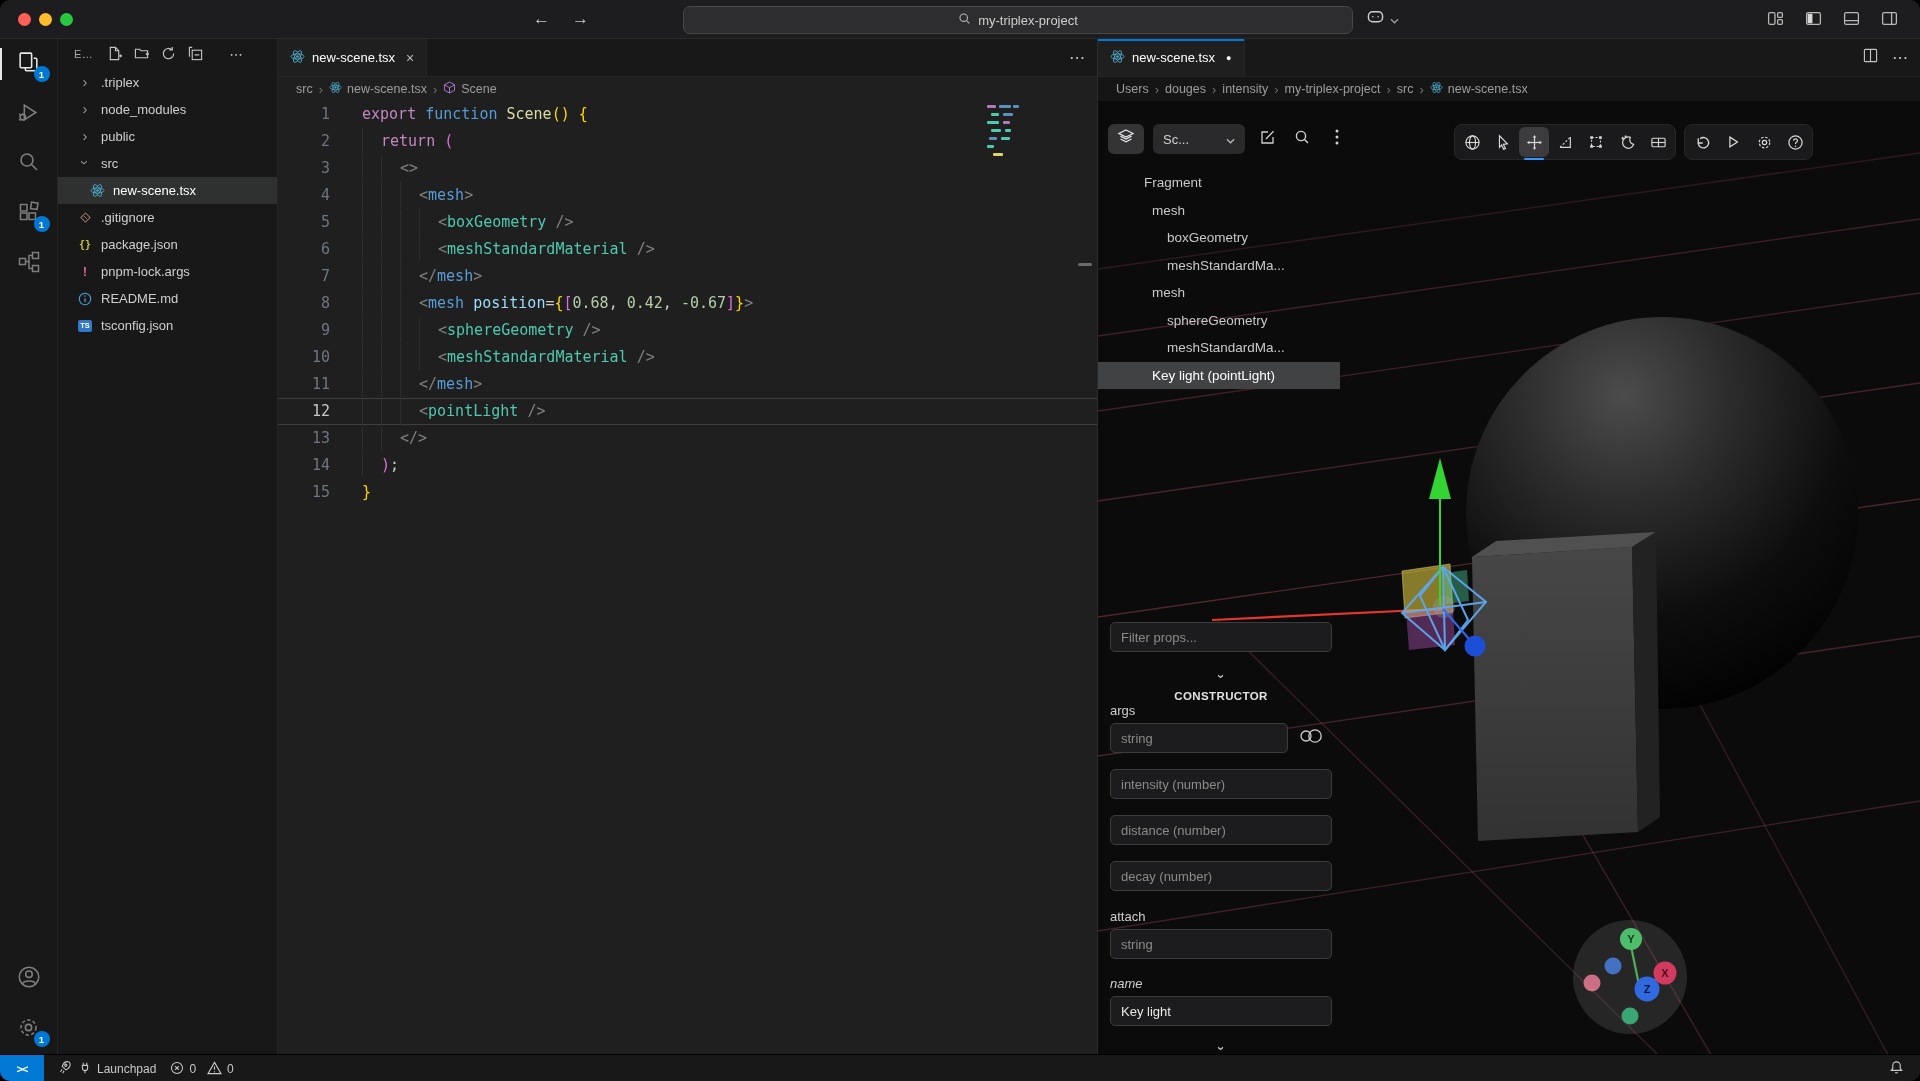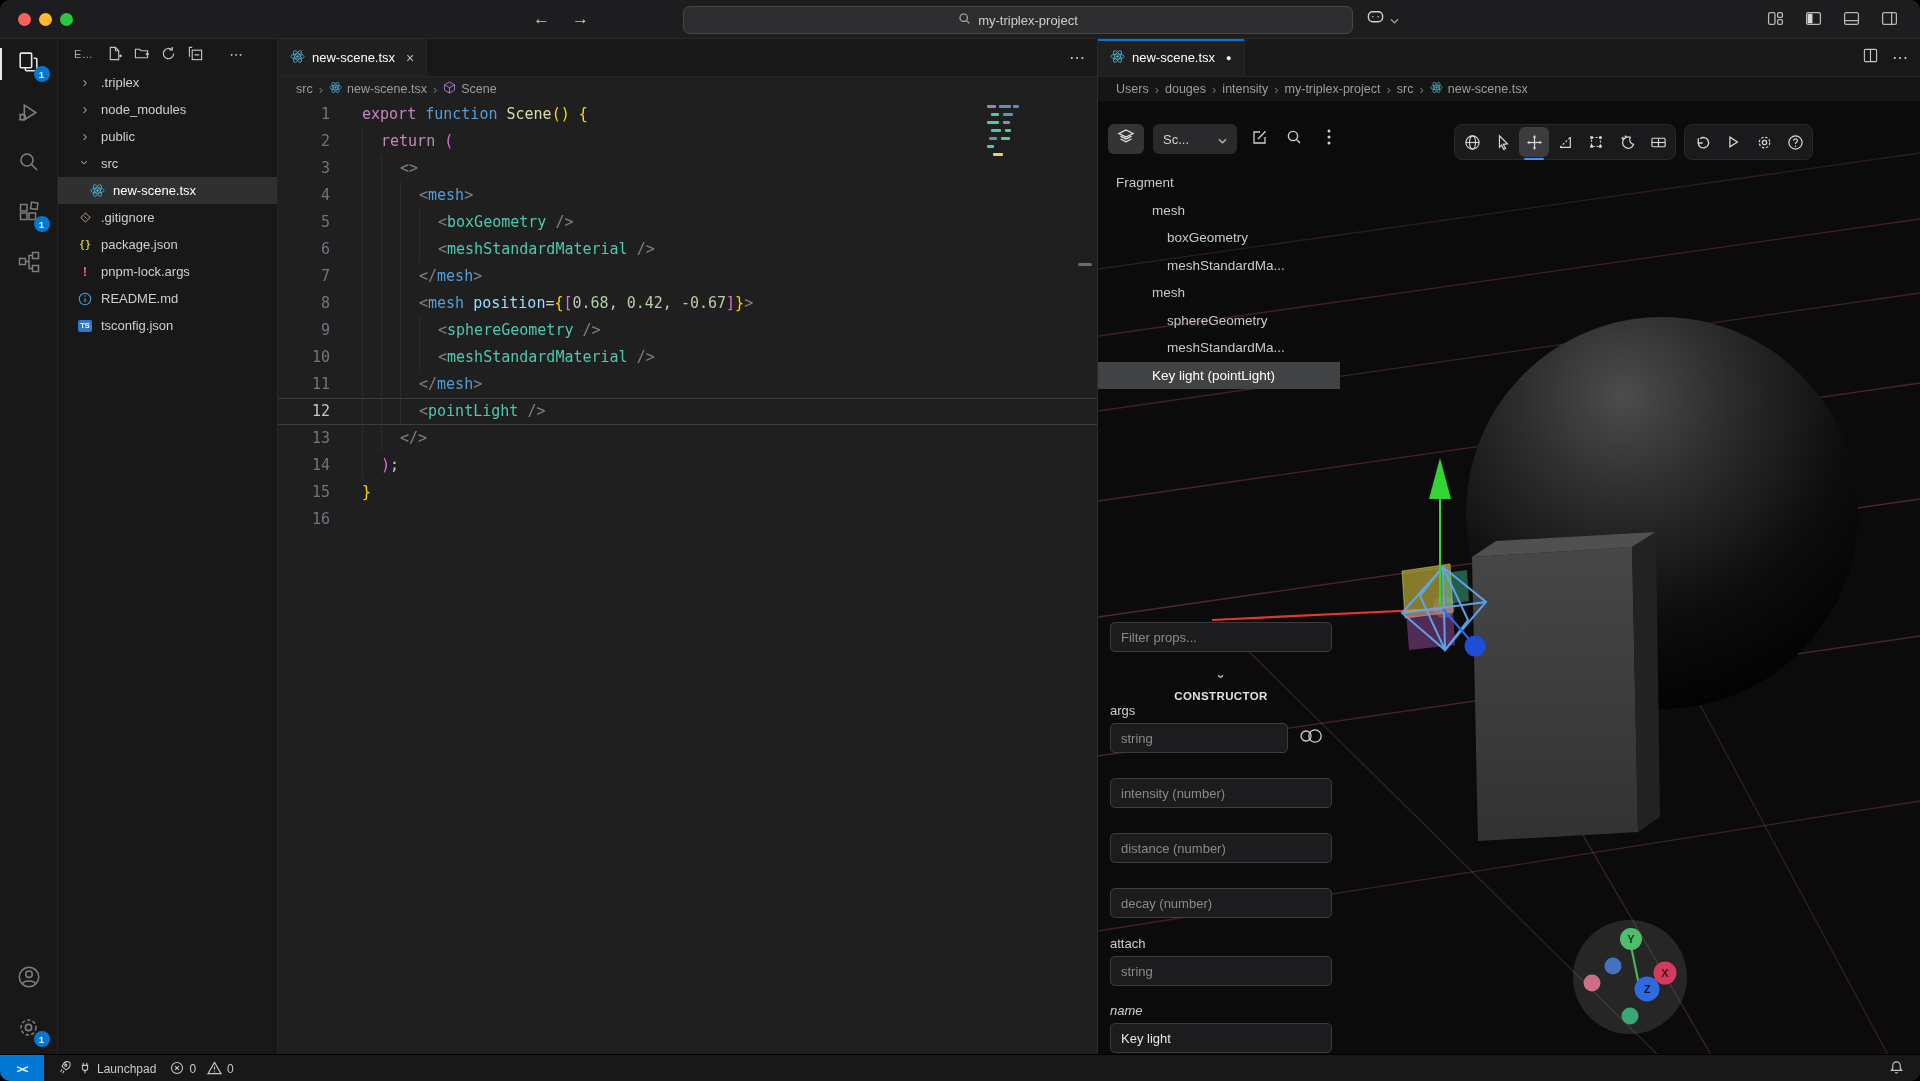--- a/index.html
+++ b/index.html
@@ -70,42 +70,42 @@
   .sash-handle{position:absolute;right:5px;top:224px;width:14px;height:3px;background:#aaa;opacity:.55;border-radius:2px;}
   
   .right-pane{width:822px;background:#0b0b0c;position:relative;display:flex;flex-direction:column;}
   .right-pane .tabbar{flex:none;}
   .breadcrumbs.dark{background:#151516;}
   .webview{position:relative;flex:1;overflow:hidden;background:#0b0b0c;}
   .viewport-svg{position:absolute;left:0;top:0;}
   
   .scene-toolbar-left{position:absolute;left:10px;top:23px;display:flex;align-items:center;gap:9px;z-index:5;}
   .layers-btn{width:36px;height:30px;background:#343437;border-radius:6px;display:flex;align-items:center;justify-content:center;}
-  .scene-select{width:84px;height:30px;background:#2a2a2d;border-radius:6px;display:flex;align-items:center;
+  .scene-select{width:92px;height:30px;background:#2a2a2d;border-radius:6px;display:flex;align-items:center;
     justify-content:space-between;padding:0 10px;color:#d2d2d2;font-size:13px;box-sizing:border-box;}
   .tb-plain{width:26px;height:30px;display:flex;align-items:center;justify-content:center;color:#d0d0d0;}
   .scene-toolbar-right{position:absolute;left:356px;top:23px;display:flex;gap:8px;z-index:5;}
   .tool-group{background:#1a1a1c;border:1px solid #28282a;border-radius:8px;display:flex;align-items:center;padding:2px;gap:1px;}
   .tool{position:relative;width:30px;height:30px;display:flex;align-items:center;justify-content:center;color:#d8d8d8;border-radius:6px;}
   .tool.active{background:#3c3c3f;}
   .tool.active::after{content:'';position:absolute;left:5px;right:5px;bottom:-3px;height:2.5px;background:#3794ff;border-radius:2px;}
   
   .scene-tree{position:absolute;left:0;top:68px;width:242px;z-index:4;}
   .st-row{height:27.5px;display:flex;align-items:center;font-size:13.5px;color:#c9c9c9;}
   .st-row.selected{background:#404244;color:#fff;}
   
   .props{position:absolute;left:12px;top:521px;width:222px;z-index:4;color:#cfcfcf;}
   .prop-input{width:100%;height:30px;background:#1c1c1e;border:1px solid #3c3c3e;border-radius:5px;color:#e8e8e8;
     font-size:13px;padding:0 10px;box-sizing:border-box;font-family:inherit;outline:none;}
   .prop-input::placeholder{color:#8a8a8a;}
   .section-header{display:flex;align-items:center;gap:7px;font-size:11.5px;font-weight:bold;color:#e2e2e2;letter-spacing:.4px;flex-direction:column;}
   .section-header .chev{font-size:13px;color:#c0c0c0;transform:rotate(90deg);}
   .prop-label{font-size:13px;color:#cfcfcf;}
   .prop-label.italic{font-style:italic;}
-  .arg-row{display:flex;align-items:center;gap:10px;margin-top:25px;}
+  .arg-row{display:flex;align-items:center;gap:10px;margin-top:16px;}
   .mt18{margin-top:18px;} .mt13{margin-top:1px;} .mt5{margin-top:5px;} .mt17{margin-top:17px;} .mt16{margin-top:16px;} .mt10{margin-top:10px;}
   
   .statusbar{height:28px;background:#181818;border-top:1px solid #000;display:flex;align-items:center;font-size:12px;color:#c8c8c8;position:relative;}
   .remote{width:44px;height:28px;background:#0078d4;color:#fff;display:flex;align-items:center;justify-content:center;
     font-size:11px;font-weight:bold;letter-spacing:-1px;flex:none;}
   .sb-item{display:flex;align-items:center;gap:5px;margin-left:14px;}
   .sb-bell{position:absolute;right:16px;top:0;height:28px;display:flex;align-items:center;}
 </style>
 </head>
 <body>
@@ -444,24 +444,20 @@
               <span class="line-num">13</span>
               <span class="line-content"><span class="guide"></span><span class="guide"></span><span class="tk-pun">&lt;/&gt;</span></span>
             </div>
             <div class="code-line">
               <span class="line-num">14</span>
               <span class="line-content"><span class="guide"></span><span class="tk-b2">)</span><span class="tk-txt">;</span></span>
             </div>
             <div class="code-line">
               <span class="line-num">15</span>
               <span class="line-content"><span class="tk-b1">}</span></span>
-            </div>
-            <div class="code-line">
-              <span class="line-num">16</span>
-              <span class="line-content"></span>
             </div>
           </div>
       </div>
       <div class="minimap">
           <div class="mm-mark" style="left: 14px; top: 4px; width: 9px; background: rgb(176, 122, 184);"></div>
           <div class="mm-mark" style="left: 26px; top: 4px; width: 12px; background: rgb(90, 143, 192);"></div>
           <div class="mm-mark" style="left: 40px; top: 4px; width: 6px; background: rgb(90, 143, 192);"></div>
           <div class="mm-mark" style="left: 18px; top: 12px; width: 8px; background: rgb(78, 201, 176);"></div>
           <div class="mm-mark" style="left: 30px; top: 12px; width: 10px; background: rgb(90, 143, 192);"></div>
           <div class="mm-mark" style="left: 14px; top: 20px; width: 12px; background: rgb(78, 201, 176);"></div>
@@ -718,21 +714,21 @@
                 <svg width="17" height="17" viewBox="0 0 18 18" fill="none" stroke="currentColor" stroke-width="1.3">
                   <circle cx="9" cy="9" r="7"></circle>
                   <path d="M7 7 a2 2 0 1 1 3 1.8 c-.8.5-1 1-1 1.7"></path>
                   <circle cx="9" cy="13" r="0.8" fill="currentColor" stroke="none"></circle>
                 </svg>
               </div>
           </div>
         </div>
 
         <div class="scene-tree">
-            <div class="st-row" style="padding-left: 18px;">Fragment</div>
+            <div class="st-row" style="padding-left: 46px;">Fragment</div>
             <div class="st-row" style="padding-left: 54px;">mesh</div>
             <div class="st-row" style="padding-left: 69px;">boxGeometry</div>
             <div class="st-row" style="padding-left: 69px;">meshStandardMa...</div>
             <div class="st-row" style="padding-left: 54px;">mesh</div>
             <div class="st-row" style="padding-left: 69px;">sphereGeometry</div>
             <div class="st-row" style="padding-left: 69px;">meshStandardMa...</div>
             <div class="st-row selected" style="padding-left: 54px;">Key light (pointLight)</div>
           </div>
 
         <div class="props">

